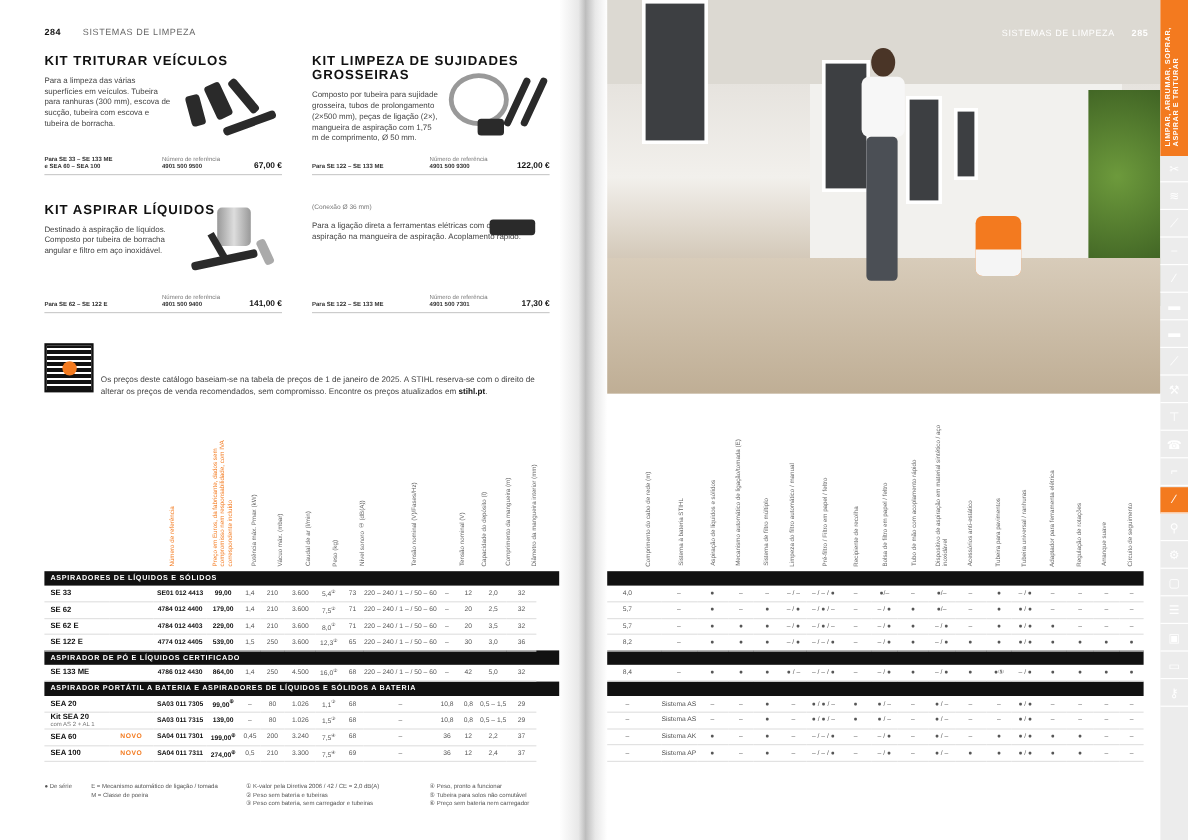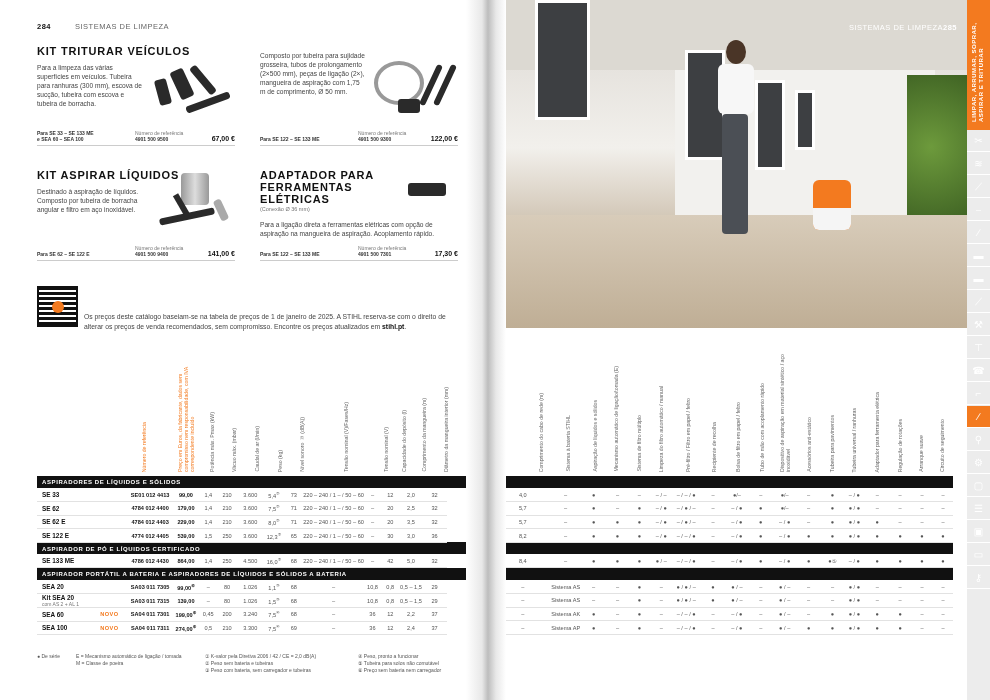--- a/index.html
+++ b/index.html
@@ -1,21 +1,21 @@
 <!DOCTYPE html>
 <html><head>
 <meta charset="utf-8">
 <style>
 *{box-sizing:border-box;margin:0;padding:0}
 body{width:990px;height:700px;overflow:hidden;background:#fff;font-family:"Liberation Sans",sans-serif;color:#222;position:relative}
 .page-left{position:absolute;left:0;top:0;width:478px;height:700px;background:#fff}
 .page-right{position:absolute;left:478px;top:0;width:512px;height:700px;background:#fff}
 .gutter{position:absolute;left:466px;top:0;width:40px;height:700px;background:linear-gradient(90deg,#fff 0%,#e8e8e8 40%,#bdbdbd 55%,#e8e8e8 75%,#fff 100%);z-index:2}
 .hdr{position:absolute;top:22px;font-size:7.5px;letter-spacing:.5px;color:#666}
-.hdr b{color:#111;margin-right:24px}
+.hdr b{color:#111;margin-right:18px}
 .prod{position:absolute}
 .prod h2{font-size:11px;font-weight:bold;letter-spacing:.8px;color:#111;line-height:12px}
 .prod .sub{font-size:5.5px;color:#777;margin-top:1px}
 .prod p{font-size:6.6px;line-height:9px;color:#444;margin-top:6px}
 .prod .foot{position:absolute;left:0;right:0;bottom:0;border-bottom:1px solid #ccc;padding-bottom:2px;height:20px}
 .foot .fits{position:absolute;left:0;bottom:3px;font-size:5px;font-weight:bold;color:#333;line-height:6px}
 .foot .ref{position:absolute;left:98px;bottom:3px;font-size:5px;color:#333;line-height:6px}
 .foot .ref .rl{color:#777}
 .foot .ref .rn{font-weight:bold}
 .foot .price{position:absolute;right:0;bottom:3px;font-size:7px;font-weight:bold;color:#111}
@@ -43,21 +43,21 @@
 .photo .trees{position:absolute;right:0;top:75px;width:60px;height:180px;background:radial-gradient(circle at 40% 40%,#6d9a3c,#2d4d1a)}
 .photo .floor{position:absolute;left:0;top:215px;width:472px;height:113px;background:linear-gradient(180deg,#d8ccba,#bfae95)}
 .photo .window{position:absolute;background:#3d3f42;border:3px solid #fff}
 .photo .person{position:absolute;left:215px;top:40px;width:50px;height:210px}
 .photo .head{position:absolute;left:16px;top:0;width:20px;height:24px;border-radius:50%;background:#4a3527}
 .photo .torso{position:absolute;left:8px;top:24px;width:36px;height:50px;background:#f7f7f7;border-radius:6px}
 .photo .legs{position:absolute;left:12px;top:74px;width:26px;height:120px;background:#4b4f55;border-radius:4px}
 .photo .vac{position:absolute;left:318px;top:180px;width:38px;height:50px;background:#f37a1f;border-radius:6px}
 .photo .vac:after{content:"";position:absolute;left:0;top:28px;width:38px;height:22px;background:#f5f5f5;border-radius:0 0 6px 6px}
 .photo .hdr2{position:absolute;right:10px;top:23px;font-size:7.5px;color:#fff;letter-spacing:.5px}
-.photo .hdr2 b{}
+.photo .hdr2 b{margin-left:14px}
 .tabbar{position:absolute;left:967px;top:0;width:23px;height:700px;background:#ececec}
 .tab-active-top{position:absolute;left:967px;top:0;width:23px;height:130px;background:#f37a1f}
 .tab-active-top span{position:absolute;left:4px;top:8px;writing-mode:vertical-rl;transform:rotate(180deg);font-size:6px;font-weight:bold;color:#fff;letter-spacing:.5px;line-height:7px;height:114px;text-align:left}
 .tabicon{position:absolute;left:967px;width:23px;height:22px;border-bottom:1px solid #fff;display:flex;align-items:center;justify-content:center;font-size:10px;color:#fff}
 .tabicon.active{background:#f37a1f}
 </style>
 </head>
 <body>
 
 <div class="page-left">
@@ -75,20 +75,21 @@
       <div style="position:absolute;left:28px;top:36px;width:46px;height:7px;background:#2a2a2a;border-radius:3px;transform:rotate(-20deg)"></div>
     </div>
     <div class="foot">
       <div class="fits"><span>Para SE 33 – SE 133 ME</span><br><span>e SEA 60 – SEA 100</span></div>
       <div class="ref"><span class="rl">Número de referência</span><br><span class="rn">4901 500 9500</span></div>
       <div class="price">67,00 €</div>
     </div>
   </div>
 
   <div class="prod" style="left:260px;top:45px;width:198px;height:101px">
+    <h2>KIT LIMPEZA DE SUJIDADES GROSSEIRAS</h2>
     <p style="width:106px">Composto por tubeira para sujidade grosseira, tubos de prolongamento (2×500 mm), peças de ligação (2×), mangueira de aspiração com 1,75 m de comprimento, Ø 50 mm.</p>
     <div class="pimg" style="left:112px;top:14px;width:86px;height:58px;background:none">
       <div style="position:absolute;left:2px;top:2px;width:50px;height:44px;border:4px solid #999;border-radius:50%"></div>
       <div style="position:absolute;left:56px;top:4px;width:6px;height:44px;background:#2a2a2a;border-radius:3px;transform:rotate(25deg)"></div>
       <div style="position:absolute;left:70px;top:4px;width:6px;height:44px;background:#2a2a2a;border-radius:3px;transform:rotate(25deg)"></div>
       <div style="position:absolute;left:26px;top:40px;width:22px;height:14px;background:#2a2a2a;border-radius:3px"></div>
     </div>
     <div class="foot">
       <div class="fits">Para SE 122 – SE 133 ME</div>
       <div class="ref"><span class="rl">Número de referência</span><br><span class="rn">4901 500 9300</span></div>
@@ -106,21 +107,20 @@
       <div style="position:absolute;left:60px;top:26px;width:8px;height:22px;background:#aaa;border-radius:3px;transform:rotate(-25deg)"></div>
     </div>
     <div class="foot">
       <div class="fits">Para SE 62 – SE 122 E</div>
       <div class="ref"><span class="rl">Número de referência</span><br><span class="rn">4901 500 9400</span></div>
       <div class="price">141,00 €</div>
     </div>
   </div>
 
   <div class="prod" style="left:260px;top:169px;width:198px;height:92px">
-    <h2 style="width:140px">ADAPTADOR PARA FERRAMENTAS ELÉTRICAS</h2>
     <div class="sub">(Conexão Ø 36 mm)</div>
     <p style="width:192px;margin-top:8px">Para a ligação direta a ferramentas elétricas com opção de aspiração na mangueira de aspiração. Acoplamento rápido.</p>
     <div class="pimg" style="left:148px;top:14px;width:38px;height:13px"></div>
     <div class="foot">
       <div class="fits">Para SE 122 – SE 133 ME</div>
       <div class="ref"><span class="rl">Número de referência</span><br><span class="rn">4901 500 7301</span></div>
       <div class="price">17,30 €</div>
     </div>
   </div>
 

